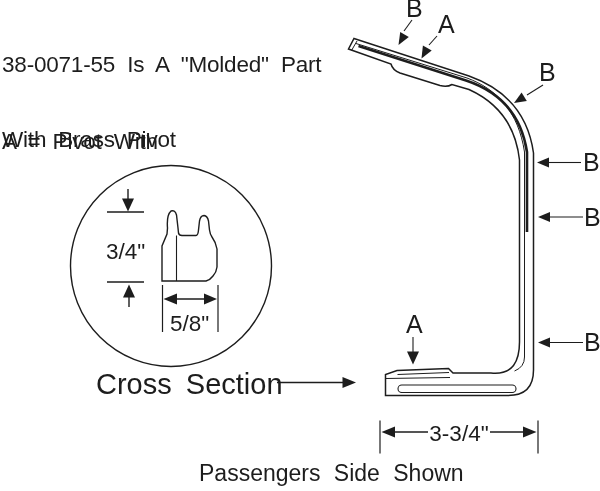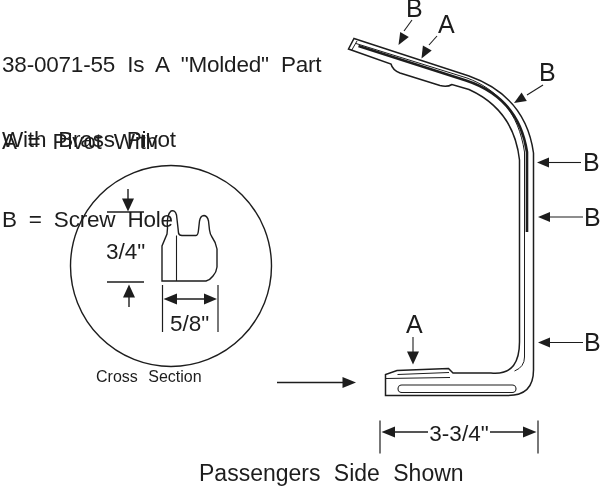--- a/index.html
+++ b/index.html
@@ -3,21 +3,21 @@
 <meta charset="utf-8">
 <style>
   html,body{margin:0;padding:0;background:#fff;}
   #stage{
     position:relative;width:600px;height:491px;background:#ffffff;overflow:hidden;
     font-family:"Liberation Sans",sans-serif;color:#1d1d1d;
   }
   .txt{position:absolute;white-space:pre;color:#1d1d1d;}
   #title-block{left:2px;top:2px;font-size:22.5px;line-height:25px;letter-spacing:-0.2px;word-spacing:6px;}
   #legend-block{left:2px;top:77px;font-size:22.5px;line-height:26px;letter-spacing:-0.2px;word-spacing:6px;}
-  #cross-caption{left:96px;top:368px;font-size:16px;word-spacing:6px;}
+  #cross-caption{left:96px;top:368px;font-size:29px;word-spacing:6px;}
   #footer-caption{left:199px;top:460px;font-size:23px;word-spacing:7px;}
   svg{position:absolute;left:0;top:0;}
   .ln{stroke:#1d1d1d;fill:none;}
   .fillw{fill:#ffffff;stroke:#1d1d1d;}
   .head{fill:#1d1d1d;stroke:none;}
   .svgtxt{font-family:"Liberation Sans",sans-serif;fill:#1d1d1d;}
 </style>
 </head>
 <body>
 
@@ -154,20 +154,19 @@
     </g>
   </svg>
 
   <div class="txt" id="title-block">
     <div>38-0071-55 Is A "Molded" Part</div>
     <div>With Brass Pivot</div>
   </div>
 
   <div class="txt" id="legend-block">
     <div>A = Pivot With</div>
-    <div>B = Screw Hole</div>
   </div>
 
   <div class="txt" id="cross-caption">Cross Section</div>
 
   <div class="txt" id="footer-caption">Passengers Side Shown</div>
 
 </div>
 
 </body></html>

